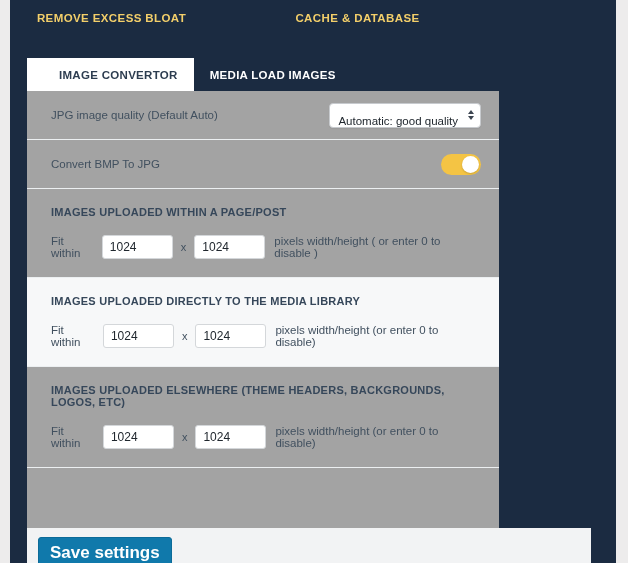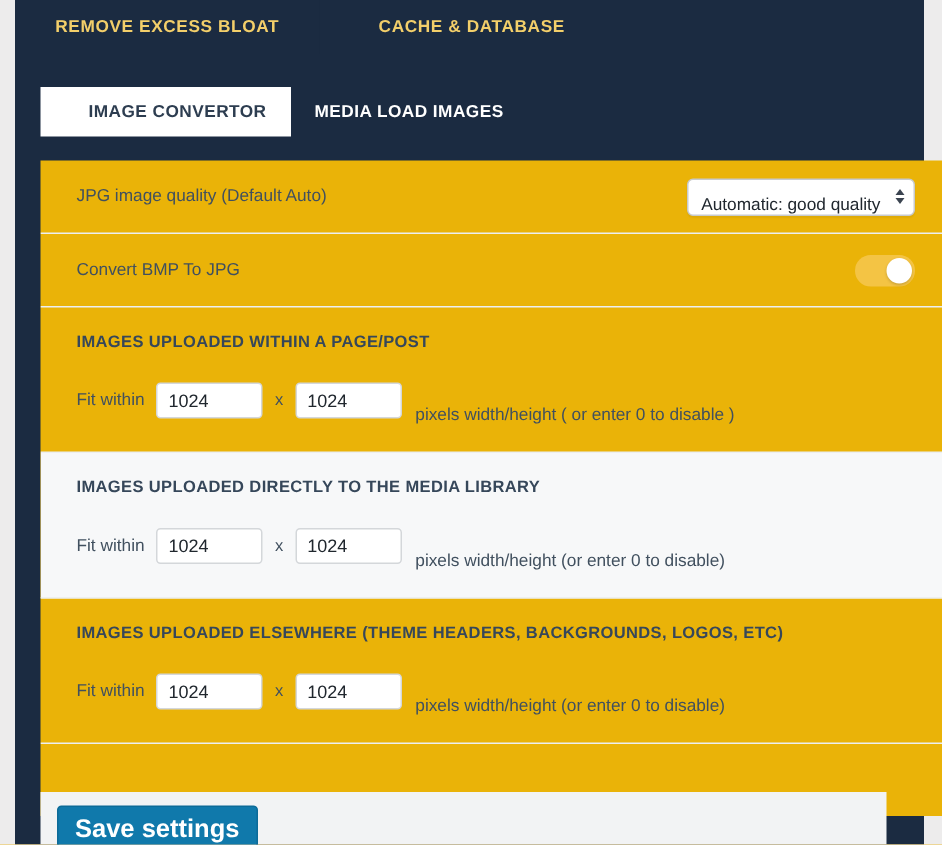--- a/index.html
+++ b/index.html
@@ -34,20 +34,21 @@
 
   
   .topnav {
     position: absolute;
     left: 10px;
     top: 0;
     width: 606px;
     height: 36px;
     display: flex;
     align-items: stretch;
+    gap: 43px;
   }
   .topnav-tab {
     flex: 0 0 auto;
     display: flex;
     align-items: center;
     justify-content: center;
     color: #f3cf6a;
     font-size: 11.5px;
     font-weight: bold;
     letter-spacing: 0.4px;
@@ -87,24 +88,24 @@
   .subtab.active {
     background: #ffffff;
     color: #2d3d50;
     padding-left: 32px;
   }
 
   
   .panel {
     position: absolute;
     left: 27px;
-    top: 107px;
-    width: 601px;
+    top: 91px;
+    width: 472px;
     height: 437px;
-    background: #eab308;
+    background: #a3a3a3;
     box-sizing: border-box;
     overflow: hidden;
   }
 
   .row {
     box-sizing: border-box;
     padding-left: 24px;
     padding-right: 18px;
     border-bottom: 1px solid #eceff1;
     position: relative;
@@ -219,21 +220,21 @@
     font-size: 12px;
     color: #20272e;
     padding: 0 7px;
     outline: none;
   }
   .xsep {
     margin: 0 8px;
     font-size: 11px;
     color: #41505f;
   }
-  .suffix { margin-left: 9px; margin-top: 20px; }
+  .suffix { margin-left: 9px; }
 
   
   .footer {
     position: absolute;
     left: 27px;
     top: 528px;
     width: 564px;
     height: 35px;
     background: #f2f3f4;
     box-sizing: border-box;

